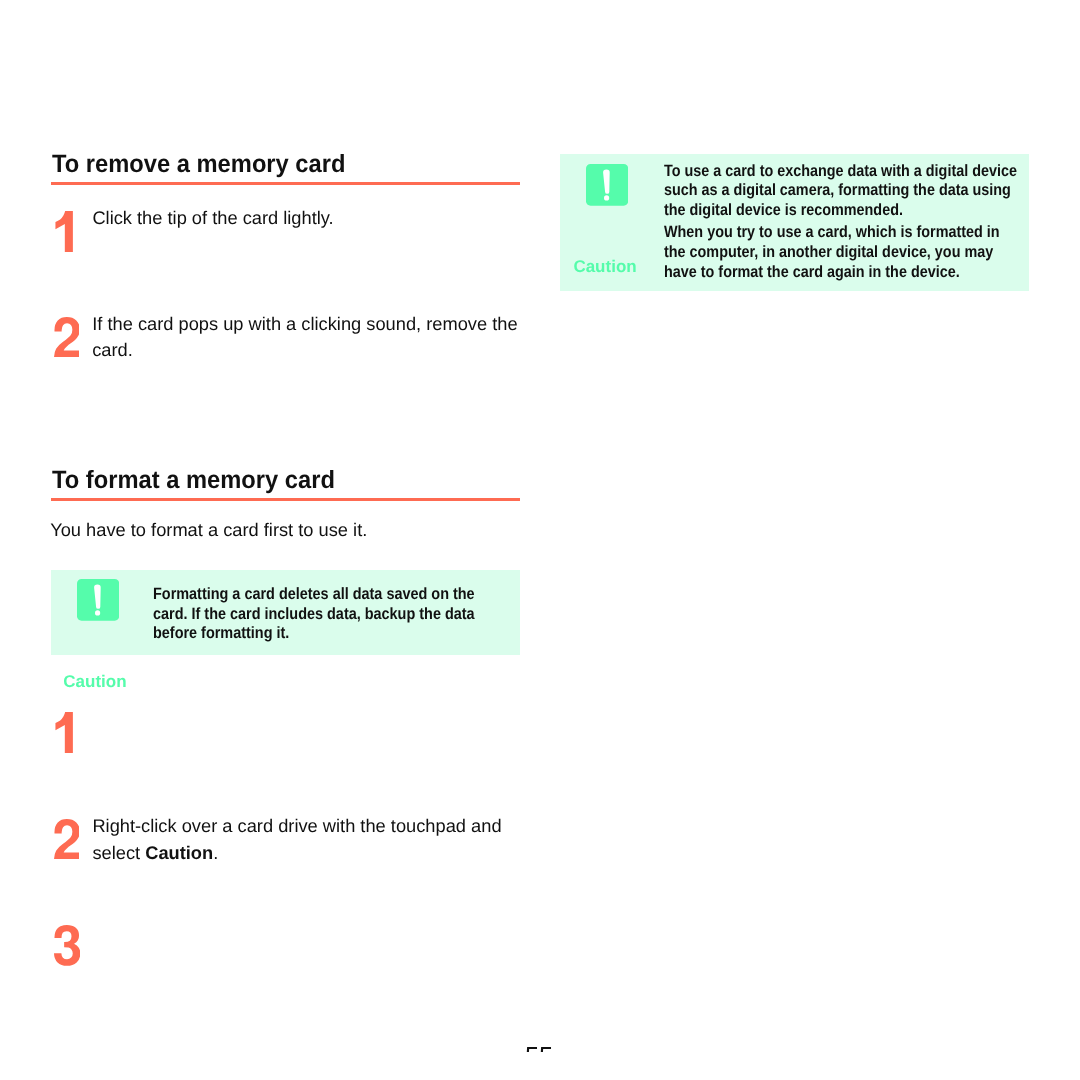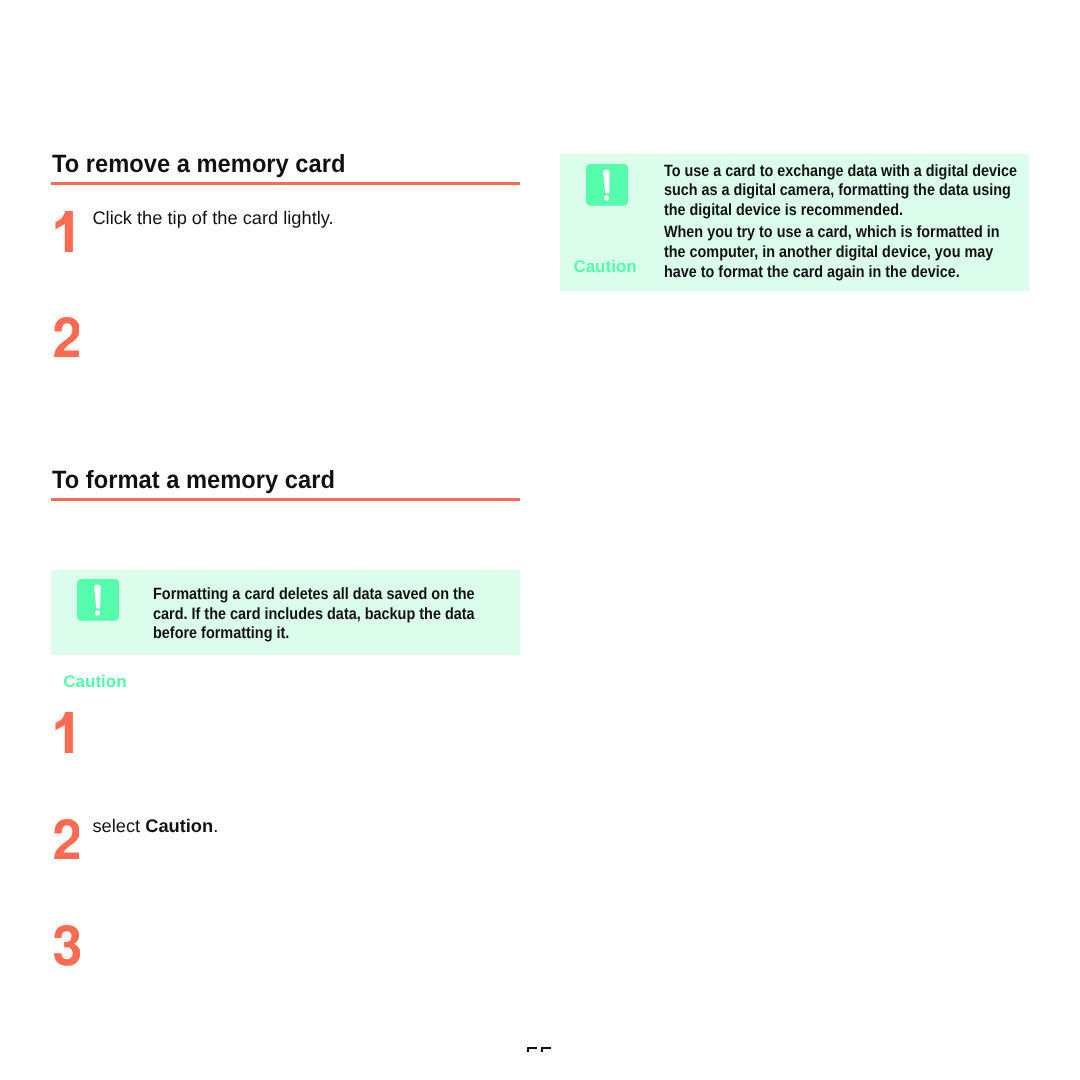--- a/index.html
+++ b/index.html
@@ -50,20 +50,22 @@
   <div class="stext" style="left:92.4px;top:205px">
     <div><span>Click the tip of the card lightly.</span></div>
   </div>
 
   <div class="num" style="left:53.7px;top:316.6px">
     <svg preserveAspectRatio="none" width="25.8" height="40.4" viewBox="0 0 66.99 100">
       <path fill="#FE6B52" d="M66.99 31.08Q66.99 39.23 63.47 45.86Q59.94 52.49 54.56 56.98Q49.17 61.46 43.51 65.26Q37.85 69.06 32.60 73.55Q27.35 78.04 25.14 82.73H66.57V100.00H0.00Q0.69 86.46 5.46 78.52Q10.22 70.58 22.65 61.88Q38.81 50.55 43.23 45.10Q47.65 39.64 47.65 31.49Q47.65 24.17 43.99 19.96Q40.33 15.75 33.84 15.75Q27.21 15.75 23.55 20.30Q19.89 24.86 19.89 33.01V36.19H1.38Q1.24 34.67 1.24 32.73Q1.24 17.27 9.74 8.63Q18.23 0.00 33.43 0.00Q48.90 0.00 57.94 8.43Q66.99 16.85 66.99 31.08Z"></path>
     </svg>
   </div>
   <div class="stext" style="left:92.2px;top:310.6px">
+    <div><span>If the card pops up with a clicking sound, remove the</span></div>
+    <div><span>card.</span></div>
   </div>
 
   <div class="caution" style="left:560.2px;top:153.9px;width:469.3px;height:137.2px">
     <div class="cicon" style="left:25.6px;top:10.3px">
       <svg width="42.2" height="41.7" viewBox="0 0 42.2 41.7">
         <rect x="0" y="0" rx="4.5" ry="4.5" fill="#55FCAB" width="42.2" height="41.7"></rect>
         <path fill="#ffffff" d="M17.1 8.4 Q17.1 5.6 20.4 5.6 Q23.7 5.6 23.7 8.4 L23.3 27.9 Q23.3 29.8 21.2 29.8 Q19.1 29.8 19.1 27.9 Z"></path>
         <ellipse cx="20.6" cy="33.9" rx="2.6" ry="2.65" fill="#ffffff"></ellipse>
       </svg>
     </div>
@@ -76,20 +78,23 @@
     <div class="ctext" style="left:103.5px;top:69.5px;transform:scaleX(0.8773) translateZ(0)">
       <div><span>When you try to use a card, which is formatted in</span></div>
       <div><span>the computer, in another digital device, you may</span></div>
       <div><span>have to format the card again in the device.</span></div>
     </div>
   </div>
 
   <div class="sec-title" style="left:51.9px;top:467.7px">To format a memory card</div>
   <div class="rule" style="left:50.9px;top:497.7px;width:468.8px"></div>
 
+  <div class="stext" style="left:50.2px;top:517.1px">
+    <div><span>You have to format a card first to use it.</span></div>
+  </div>
 
   <div class="caution" style="left:50.9px;top:569.9px;width:469px;height:85.3px">
     <div class="cicon" style="left:26.1px;top:9.4px">
       <svg width="42.2" height="41.7" viewBox="0 0 42.2 41.7">
         <rect x="0" y="0" rx="4.5" ry="4.5" fill="#55FCAB" width="42.2" height="41.7"></rect>
         <path fill="#ffffff" d="M17.1 8.4 Q17.1 5.6 20.4 5.6 Q23.7 5.6 23.7 8.4 L23.3 27.9 Q23.3 29.8 21.2 29.8 Q19.1 29.8 19.1 27.9 Z"></path>
         <ellipse cx="20.6" cy="33.9" rx="2.6" ry="2.65" fill="#ffffff"></ellipse>
       </svg>
     </div>
     <div class="clabel" style="left:12.4px;top:59.4px">Caution</div>
@@ -105,20 +110,21 @@
       <path fill="#FE6B52" d="M28.3 0.0L43.7 0.0L43.7 100.0L24.0 100.0L24.0 31.9L1.1 44.6L1.1 26.8Q14.5 22.0 20.5 11.0Q23.8 5.0 24.8 0.0Z"></path>
     </svg>
   </div>
 
   <div class="num" style="left:53.7px;top:819.1px">
     <svg preserveAspectRatio="none" width="25.8" height="40.4" viewBox="0 0 66.99 100">
       <path fill="#FE6B52" d="M66.99 31.08Q66.99 39.23 63.47 45.86Q59.94 52.49 54.56 56.98Q49.17 61.46 43.51 65.26Q37.85 69.06 32.60 73.55Q27.35 78.04 25.14 82.73H66.57V100.00H0.00Q0.69 86.46 5.46 78.52Q10.22 70.58 22.65 61.88Q38.81 50.55 43.23 45.10Q47.65 39.64 47.65 31.49Q47.65 24.17 43.99 19.96Q40.33 15.75 33.84 15.75Q27.21 15.75 23.55 20.30Q19.89 24.86 19.89 33.01V36.19H1.38Q1.24 34.67 1.24 32.73Q1.24 17.27 9.74 8.63Q18.23 0.00 33.43 0.00Q48.90 0.00 57.94 8.43Q66.99 16.85 66.99 31.08Z"></path>
     </svg>
   </div>
   <div class="stext" style="left:92.4px;top:813.4px">
+    <div><span>Right-click over a card drive with the touchpad and</span></div>
     <div><span>select </span><b>Caution</b><span>.</span></div>
   </div>
 
   <div class="num" style="left:54.1px;top:924.9px">
     <svg preserveAspectRatio="none" width="26.3" height="40.8" viewBox="0 0 65.19 100">
       <path fill="#FE6B52" d="M1.20 30.25Q1.20 22.89 3.28 17.27Q5.35 11.65 8.50 8.43Q11.65 5.22 15.93 3.28Q20.21 1.34 24.03 0.67Q27.84 0.00 31.99 0.00Q45.78 0.00 53.95 7.03Q62.12 14.06 62.12 25.84Q62.12 32.40 59.17 37.15Q56.22 41.90 49.67 46.05Q57.70 49.93 61.45 55.62Q65.19 61.31 65.19 69.61Q65.19 83.53 56.16 91.77Q47.12 100.00 31.99 100.00Q17.40 100.00 8.77 91.63Q0.13 83.27 0.00 69.08H18.21Q19.01 83.94 32.40 83.94Q38.55 83.94 42.50 79.92Q46.45 75.90 46.45 69.61Q46.45 64.39 43.64 60.58Q40.83 56.76 36.14 55.42Q32.40 54.48 25.17 54.48V41.90H26.77Q43.37 41.90 43.37 27.58Q43.37 21.69 40.29 18.41Q37.22 15.13 31.59 15.13Q24.23 15.13 21.55 19.28Q18.88 23.43 18.61 31.86H1.20Z"></path>
     </svg>
   </div>
 
   <div class="pagenum" style="left:525.2px;top:1042.7px">55</div>

